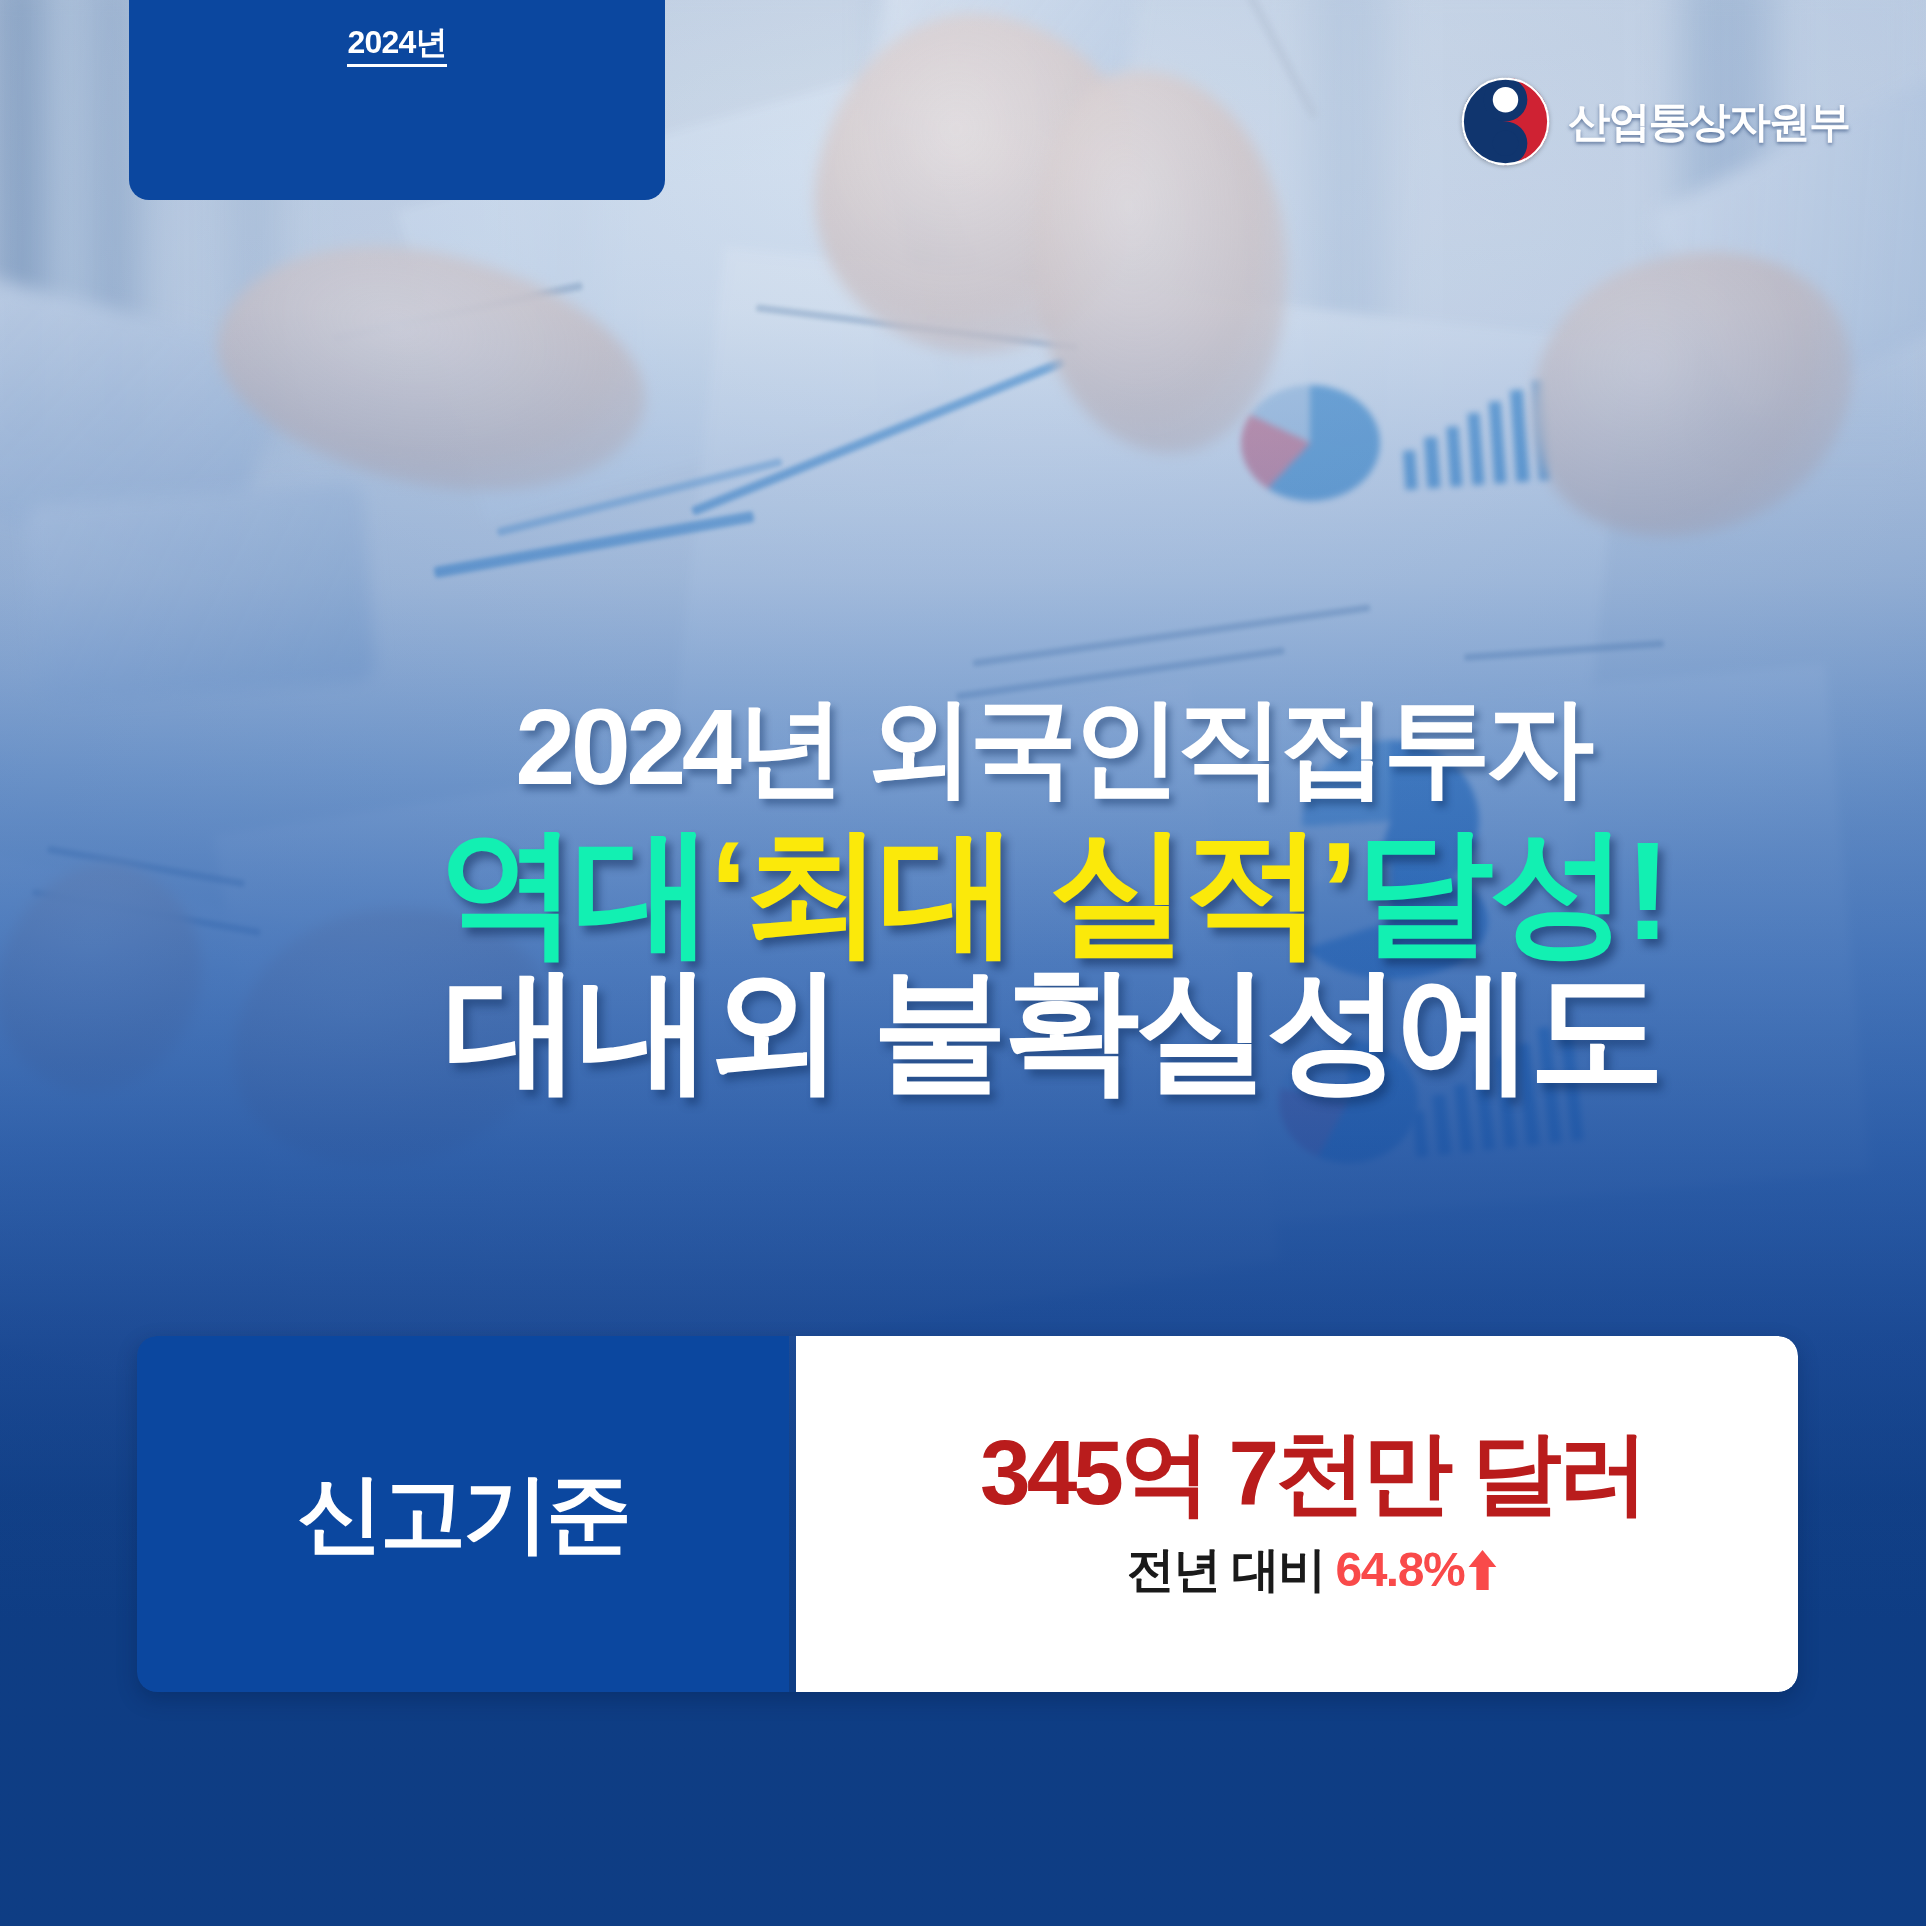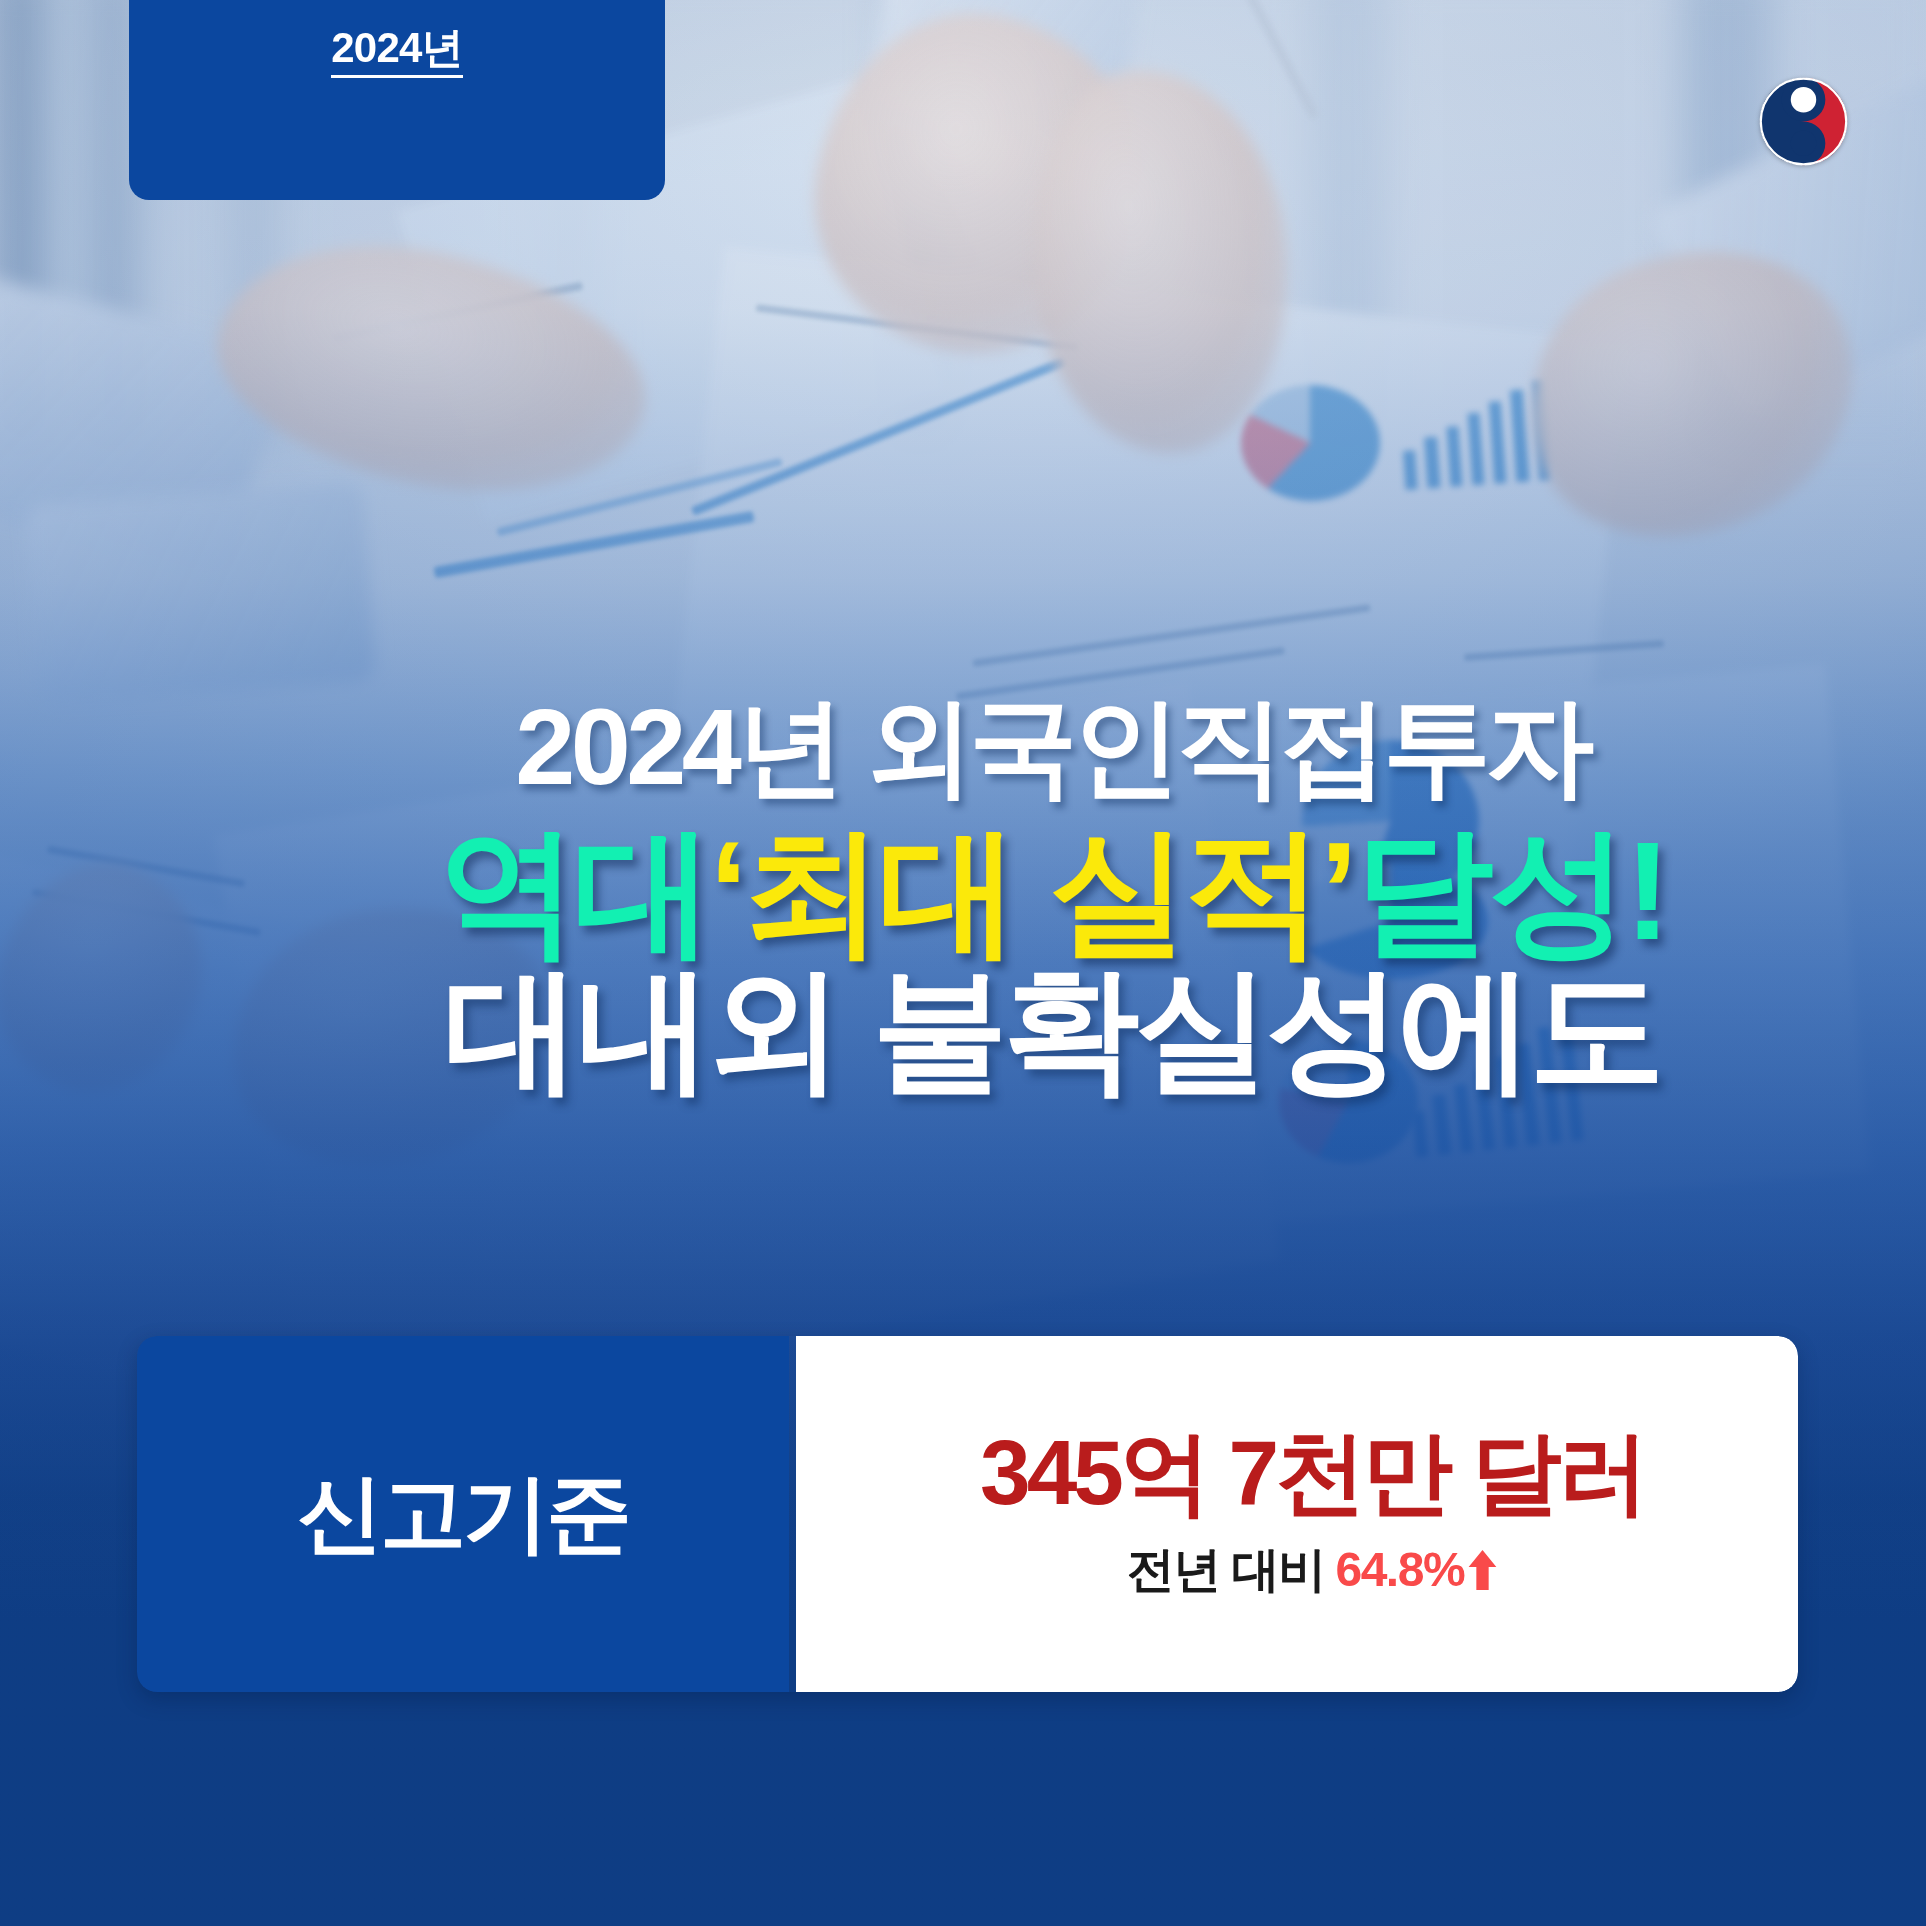--- a/index.html
+++ b/index.html
@@ -138,21 +138,21 @@
     width: 536px; height: 231px;
     background: #0b479f;
     border-radius: 0 0 20px 20px;
     box-sizing: border-box;
     padding-top: 57px;
     text-align: center;
     z-index: 5;
   }
   .badge-year {
     color: #ffffff;
-    font-size: 42px;
+    font-size: 32px;
     font-weight: 700;
     letter-spacing: -0.8px;
     line-height: 1.05;
     display: inline-block;
     border-bottom: 3.1px solid #ffffff;
     padding-bottom: 4.6px;
   }
   .badge-title {
     margin-top: 17px;
     color: #12f0b2;
@@ -348,20 +348,21 @@
   <div class="ministry">
     <svg class="ministry-mark" viewBox="0 0 100 100">
       <circle cx="50" cy="50" r="48" fill="#10356e"></circle>
       <path d="M50 2 A48 48 0 0 1 50 98 A24 24 0 0 1 50 50 A24 24 0 0 0 50 2 Z" fill="#cf2233"></path>
       <path d="M50 2 A48 48 0 0 0 50 98 A24 24 0 0 0 50 50 A24 24 0 0 1 50 2 Z" fill="#10356e"></path>
       <circle cx="50" cy="26" r="14" fill="#ffffff"></circle>
       <circle cx="50" cy="74" r="14" fill="#10356e"></circle>
       <path d="M50 12 A14 14 0 0 1 50 40 A14 14 0 0 0 50 12 Z" fill="#ffffff"></path>
       <circle cx="50" cy="50" r="47" fill="none" stroke="#ffffff" stroke-width="2.5"></circle>
     </svg>
+    <span class="ministry-name">산업통상자원부</span>
   </div>
 
   <div class="headline">
     <div class="hl-line hl1">2024년 외국인직접투자</div>
     <div class="hl-line hl3"><span class="mint">역대</span><span class="yellow">‘최대 실적’</span><span class="mint">달성!</span></div>
     <div class="hl-line hl2">대내외 불확실성에도</div>
   </div>
 
   <div class="statcard">
     <div class="stat-left">

